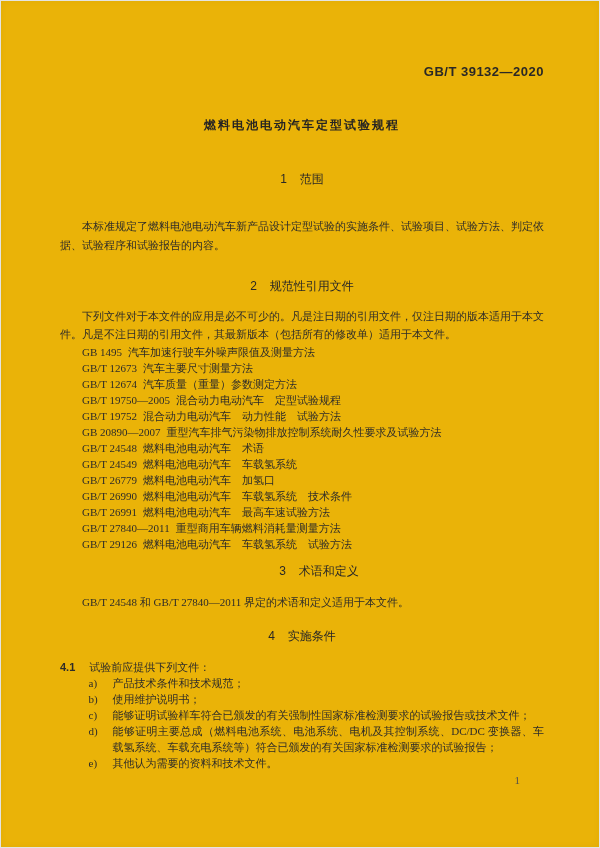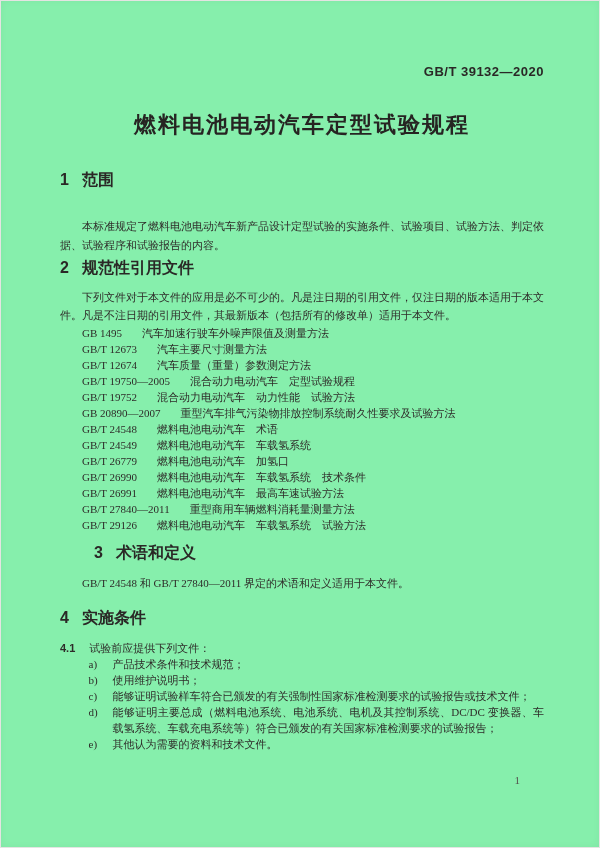--- a/index.html
+++ b/index.html
@@ -1,20 +1,20 @@
 <!DOCTYPE html>
 <html><head>
 <meta charset="utf-8">
 <style>
   html,body{margin:0;padding:0;background:#ffffff;}
   .page{
     position:relative;
     width:600px;height:848px;
     box-sizing:border-box;
-    background:#86efac;
+    background:#eab308;
     padding:64px 56px 0 60px;
     font-family:"Liberation Serif","DejaVu Serif",serif;
     font-size:11px;
     color:#2e2c29;
     box-shadow:inset 0 0 0 1px #e4e4e2, inset 0 0 8px rgba(0,0,0,0.05);
     overflow:hidden;
   }
   .doc-header{
     text-align:right;
     font-family:"Liberation Sans","DejaVu Sans",sans-serif;
@@ -22,53 +22,54 @@
     font-size:13px;
     letter-spacing:0.5px;
     line-height:15px;
     color:#2a2826;
   }
   .doc-title{
     margin:36px 0 0 0;
     text-align:center;
     font-family:"Liberation Sans","DejaVu Sans",sans-serif;
     font-weight:bold;
-    font-size:22px;
+    font-size:12px;
     letter-spacing:2px;
     line-height:20px;
     color:#262422;
   }
   .sec-heading{
     font-family:"Liberation Sans","DejaVu Sans",sans-serif;
-    font-weight:bold;
-    font-size:16px;
+    font-weight:normal;
+    font-size:12px;
     line-height:13px;
     color:#2a2826;
+    text-align:center;
   }
   .sec-heading .sec-num{display:inline-block;margin-right:13px;}
   .mt-s1{margin-top:38px;}
-  .mt-s2{margin-top:6px;}
+  .mt-s2{margin-top:25px;}
   .mt-s3{margin-top:13px;margin-left:34px;}
   .mt-s4{margin-top:19px;}
   .para{
     margin:0;
     line-height:19px;
     text-indent:2em;
     text-align:justify;
   }
   .para.first{margin-top:31px;}
   .para.tight{line-height:18px;margin-top:14px;}
   .single-line{margin-top:16px;line-height:17px;text-indent:2em;}
   .ref-list{margin-top:1px;}
   .ref-line{
     line-height:16px;
     padding-left:2em;
     white-space:nowrap;
   }
-  .ref-title{margin-left:20px;}
+  .ref-title{margin-left:6px;}
   .clause{
     margin-top:16px;
     line-height:16px;
   }
   .clause-num{
     font-family:"Liberation Sans","DejaVu Sans",sans-serif;
     font-weight:bold;
     display:inline-block;
     margin-right:14px;
   }

